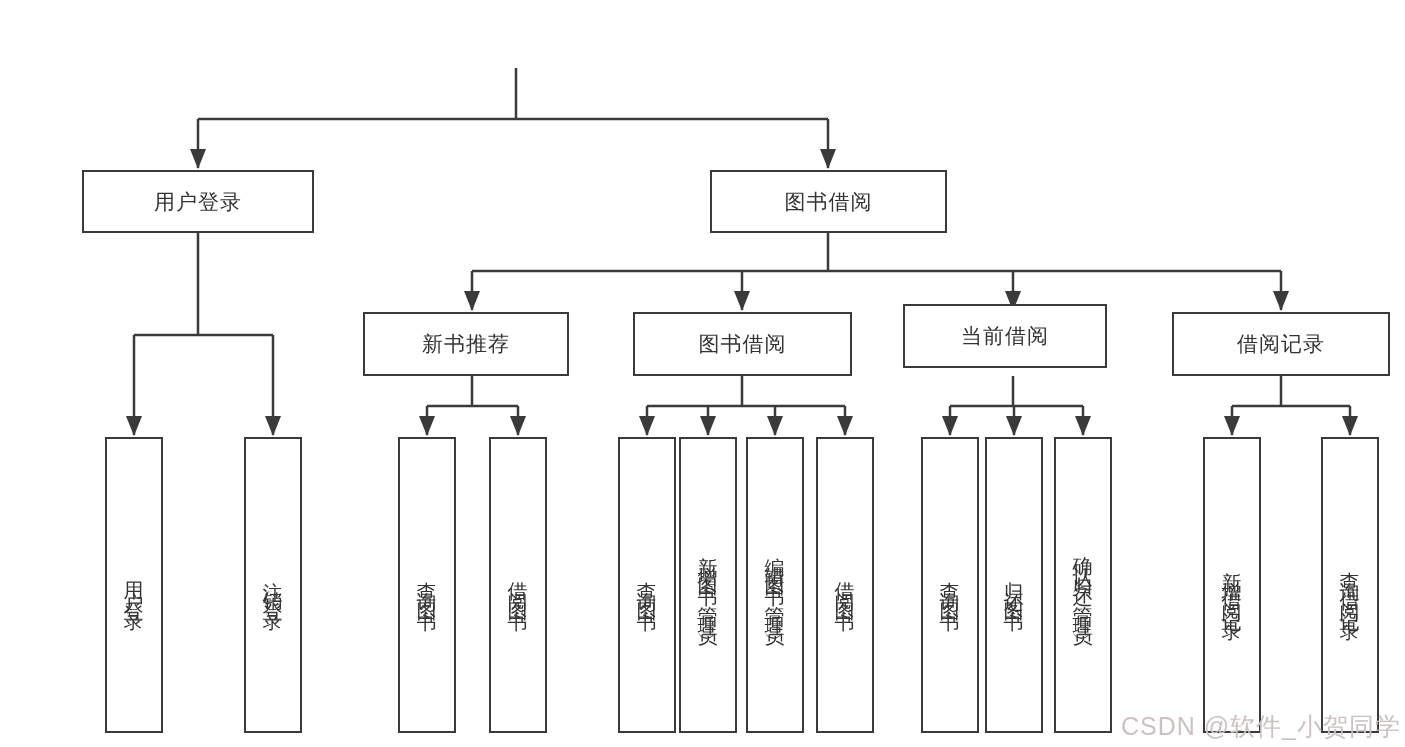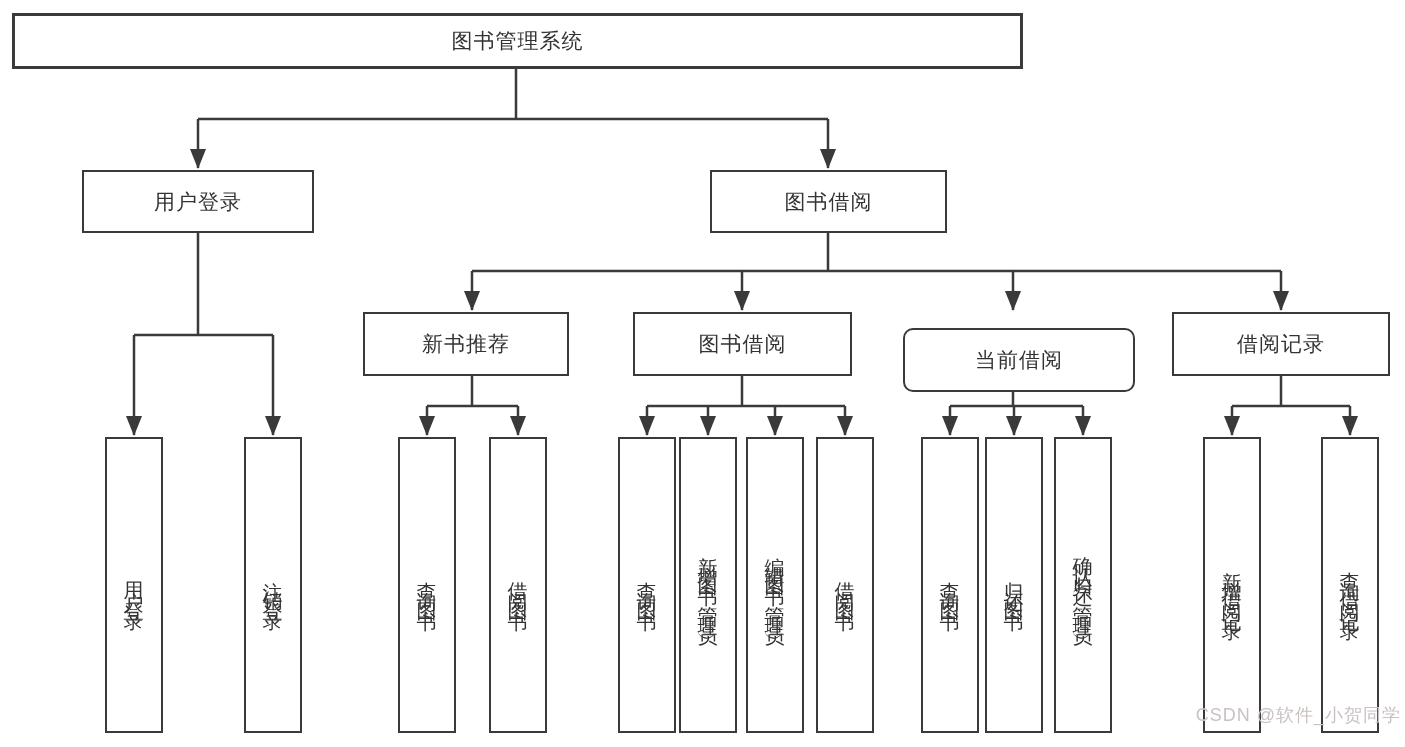--- a/index.html
+++ b/index.html
@@ -40,22 +40,22 @@
     writing-mode: vertical-rl;
     text-orientation: mixed;
     letter-spacing: 10px;
     font-size: 20px;
     line-height: 1;
     padding-top: 2px;
   }
   .watermark {
     position: absolute;
     right: 4px;
-    bottom: 20px;
-    font-size: 18px;
+    bottom: 4px;
+    font-size: 25px;
     letter-spacing: 1px;
     color: #cbc1c1;
     white-space: nowrap;
   }
 </style>
 </head>
 <body>
 
 <div id="stage">
 
@@ -95,28 +95,27 @@
       <path d="M950 406 V435" marker-end="url(#ah)"></path>
       <path d="M1014 406 V435" marker-end="url(#ah)"></path>
       <path d="M1083 406 V435" marker-end="url(#ah)"></path>
 
       <path d="M1281 376 V406 M1232 406 H1350"></path>
       <path d="M1232 406 V435" marker-end="url(#ah)"></path>
       <path d="M1350 406 V435" marker-end="url(#ah)"></path>
     </g>
   </svg>
 
-  <div class="node root" style="left:12px; top:13px; width:1011px; height:56px;">图书管理系统</div>
 
   <div class="node" style="left:82px; top:170px; width:232px; height:63px;">用户登录</div>
   <div class="node" style="left:710px; top:170px; width:237px; height:63px;">图书借阅</div>
 
   <div class="node" style="left:363px; top:312px; width:206px; height:64px;">新书推荐</div>
   <div class="node" style="left:633px; top:312px; width:219px; height:64px;">图书借阅</div>
-  <div class="node" style="left:903px; top:328px; width:232px; height:64px;border-radius:10px;">当前借阅</div>
+  <div class="node" style="left:903px; top:304px; width:204px; height:64px;">当前借阅</div>
   <div class="node" style="left:1172px; top:312px; width:218px; height:64px;font-family:Liberation Serif, serif;">借阅记录</div>
 
   <div class="node leaf" style="left:105px; top:437px; width:58px; height:296px;">用户登录</div>
   <div class="node leaf" style="left:244px; top:437px; width:58px; height:296px;">注销登录</div>
 
   <div class="node leaf" style="left:398px; top:437px; width:58px; height:296px;">查询图书</div>
   <div class="node leaf" style="left:489px; top:437px; width:58px; height:296px;">借阅图书</div>
 
   <div class="node leaf" style="left:618px; top:437px; width:58px; height:296px;">查询图书</div>
   <div class="node leaf" style="left:679px; top:437px; width:58px; height:296px;">新增图书（管理员）</div>

